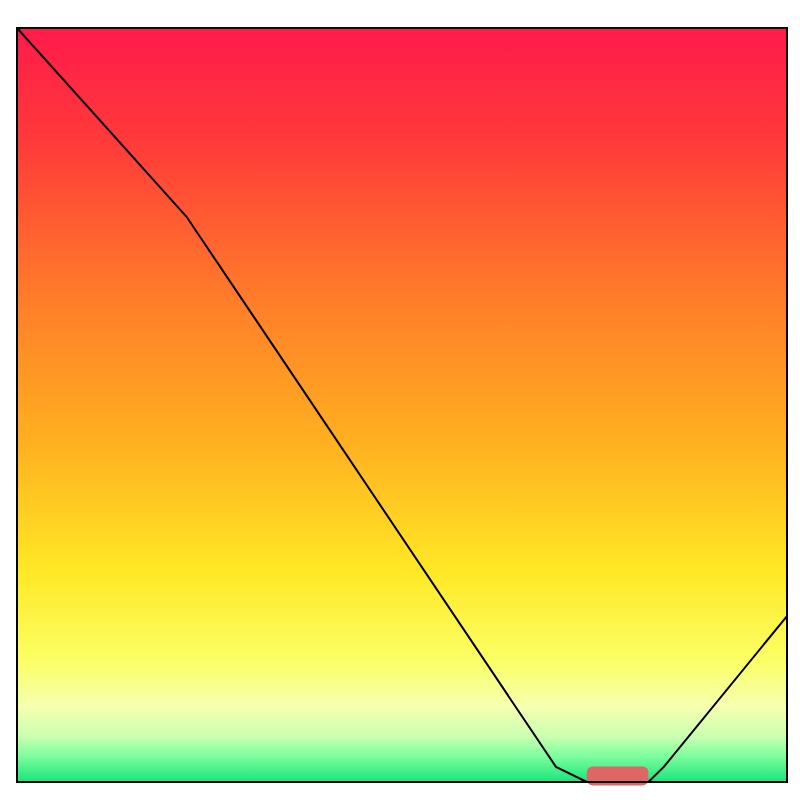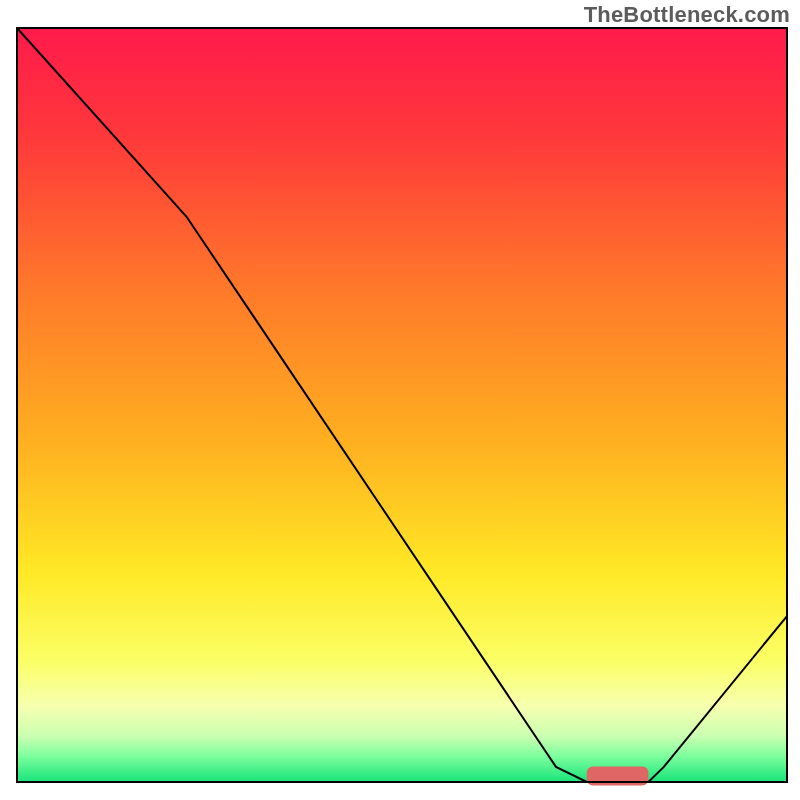--- a/index.html
+++ b/index.html
@@ -28,21 +28,20 @@
   svg {
     position: absolute;
     top: 0;
     left: 0;
   }
 </style>
 </head>
 <body>
 
 <div class="container">
-  <div class="attribution">TheBottleneck.com</div>
   <svg id="chart-svg" width="800" height="800" viewBox="0 0 800 800">
     <defs>
       <linearGradient id="bg-grad" x1="0" y1="0" x2="0" y2="1">
           <stop offset="0%" stop-color="#ff1a4b"></stop>
           <stop offset="15%" stop-color="#ff3a3a"></stop>
           <stop offset="35%" stop-color="#ff7a2a"></stop>
           <stop offset="55.00000000000001%" stop-color="#ffb020"></stop>
           <stop offset="72%" stop-color="#ffe825"></stop>
           <stop offset="84%" stop-color="#fbff66"></stop>
           <stop offset="90%" stop-color="#f6ffb0"></stop>

